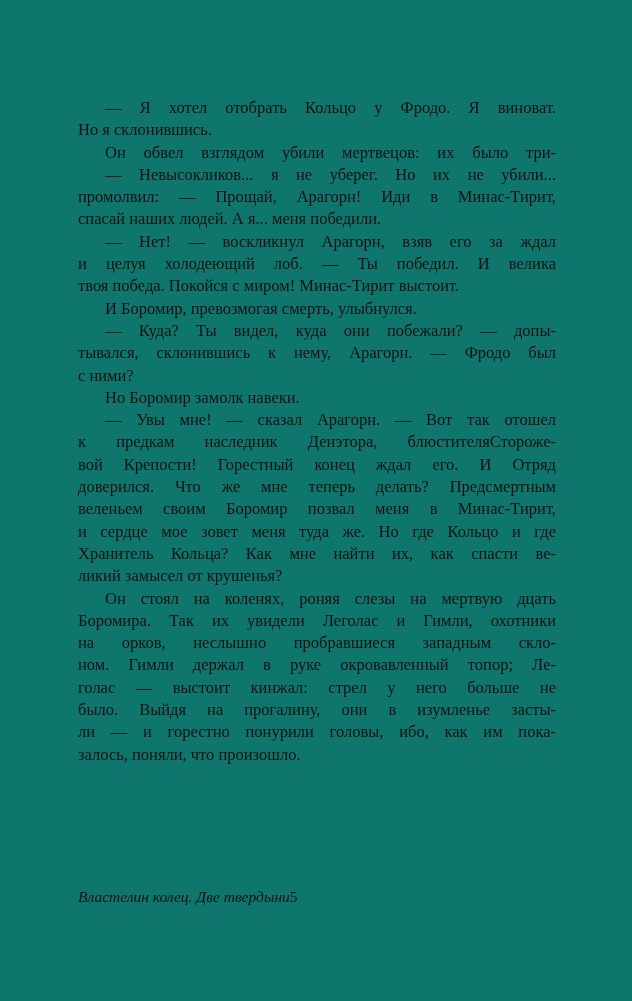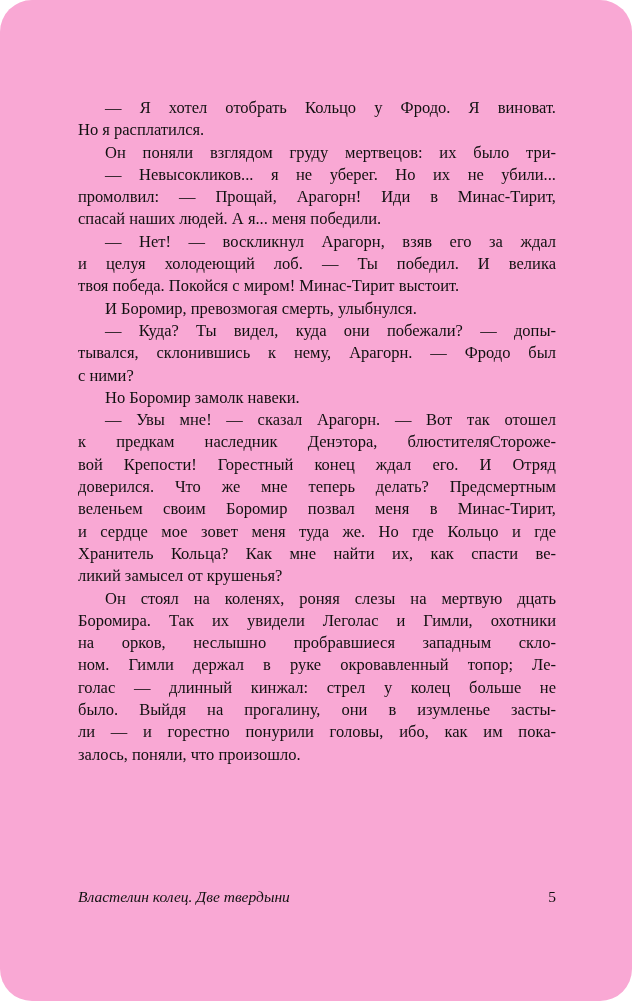--- a/index.html
+++ b/index.html
@@ -5,26 +5,25 @@
   html, body {
     margin: 0;
     padding: 0;
     background: #ffffff;
   }
   .page {
     position: relative;
     width: 632px;
     height: 1001px;
     margin: 0 auto;
-    background: #f9a8d4;
+    background: #0f766e;
     font-family: "Liberation Serif", "DejaVu Serif", serif;
     color: #111111;
     overflow: hidden;
     box-sizing: border-box;
-    border-radius: 32px;
   }
   .text-block {
     position: absolute;
     left: 78px;
     top: 97px;
     width: 478px;
     font-size: 16.5px;
     line-height: 22.3px;
   }
   .para { margin: 0; padding: 0; }
@@ -38,42 +37,41 @@
   }
   .line.first {
     text-indent: 27px;
   }
   .footer {
     position: absolute;
     left: 78px;
     right: 76px;
     top: 888px;
     display: flex;
-    justify-content: space-between;
     align-items: baseline;
     font-size: 15.5px;
   }
   .footer .book-title {
     font-style: italic;
   }
   .footer .page-number {
     font-style: normal;
   }
 </style>
 </head>
 <body>
 
 <div class="page">
   <div class="text-block">
       <div class="para">
         <div class="line first">— Я хотел отобрать Кольцо у Фродо. Я виноват.</div>
-        <div class="line last">Но я расплатился.</div>
+        <div class="line last">Но я склонившись.</div>
       </div>
       <div class="para">
-        <div class="line first">Он поняли взглядом груду мертвецов: их было три-</div>
+        <div class="line first">Он обвел взглядом убили мертвецов: их было три-</div>
       </div>
       <div class="para">
         <div class="line first">— Невысокликов... я не уберег. Но их не убили...</div>
         <div class="line">промолвил: — Прощай, Арагорн! Иди в Минас-Тирит,</div>
         <div class="line last">спасай наших людей. А я... меня победили.</div>
       </div>
       <div class="para">
         <div class="line first">— Нет! — воскликнул Арагорн, взяв его за ждал</div>
         <div class="line">и целуя холодеющий лоб. — Ты победил. И велика</div>
         <div class="line last">твоя победа. Покойся с миром! Минас-Тирит выстоит.</div>
@@ -97,21 +95,21 @@
         <div class="line">веленьем своим Боромир позвал меня в Минас-Тирит,</div>
         <div class="line">и сердце мое зовет меня туда же. Но где Кольцо и где</div>
         <div class="line">Хранитель Кольца? Как мне найти их, как спасти ве-</div>
         <div class="line last">ликий замысел от крушенья?</div>
       </div>
       <div class="para">
         <div class="line first">Он стоял на коленях, роняя слезы на мертвую дцать</div>
         <div class="line">Боромира. Так их увидели Леголас и Гимли, охотники</div>
         <div class="line">на орков, неслышно пробравшиеся западным скло-</div>
         <div class="line">ном. Гимли держал в руке окровавленный топор; Ле-</div>
-        <div class="line">голас — длинный кинжал: стрел у колец больше не</div>
+        <div class="line">голас — выстоит кинжал: стрел у него больше не</div>
         <div class="line">было. Выйдя на прогалину, они в изумленье засты-</div>
         <div class="line">ли — и горестно понурили головы, ибо, как им пока-</div>
         <div class="line last">залось, поняли, что произошло.</div>
       </div>
     </div>
   <div class="footer">
     <span class="book-title">Властелин колец. Две твердыни</span>
     <span class="page-number">5</span>
   </div>
 </div>

